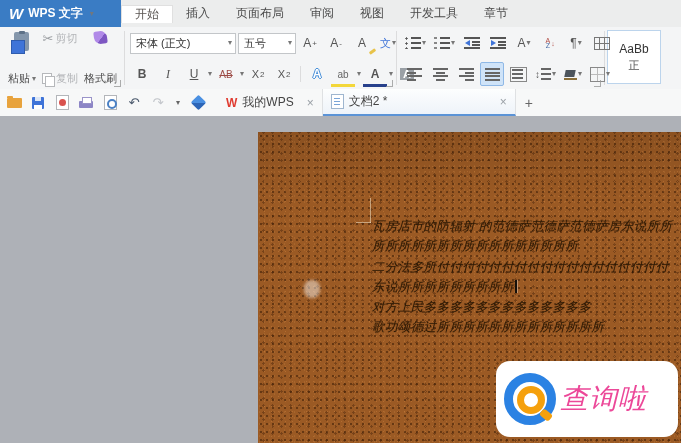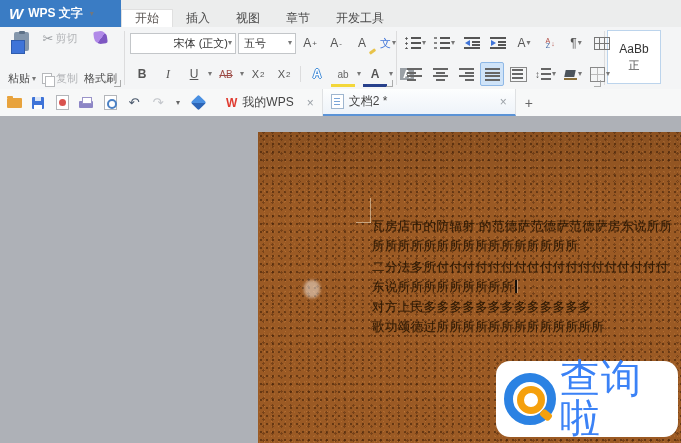--- a/index.html
+++ b/index.html
@@ -8,21 +8,21 @@
        -webkit-font-smoothing:antialiased;background:#aeb1b7;}
   .win{position:absolute;inset:0;}
 
   
   .titlebar{position:absolute;left:0;top:0;width:681px;height:27px;background:#eceded;
             display:flex;align-items:stretch;border-bottom:1px solid #dcdddd;}
   .logo{width:112px;background:#3a7cc4;color:#fff;display:flex;align-items:center;
         gap:5px;padding-left:9px;font-size:12px;font-weight:bold;cursor:default;}
   .logo-w{font-size:15px;font-weight:bold;font-style:italic;}
   .logo .caret{font-size:8px;opacity:.9;margin-left:2px;}
-  .mtabs{display:flex;align-items:flex-end;flex:1;font-family:Liberation Mono, monospace;}
+  .mtabs{display:flex;align-items:center;flex:1;font-family:Liberation Mono, monospace;}
   .mtab{padding:0 13px;display:flex;align-items:center;font-size:12px;color:#4a4a4a;cursor:default;}
   .mtab.active{background:#ffffff;color:#5a5552;border:1px solid #e0e0e0;border-bottom:none;}
 
   
   .ribbon{position:absolute;left:0;top:27px;width:681px;height:62px;background:#f4f5f6;
           border-bottom:1px solid #d8d9da;display:flex;align-items:stretch;}
   .rgroup{display:flex;padding:3px 4px 2px 5px;position:relative;}
   .rdiv{width:1px;background:#dcdcdd;margin:4px 0;}
   .rcol{display:flex;flex-direction:column;align-items:center;justify-content:space-between;padding:1px 3px;}
   .rrows{display:flex;flex-direction:column;justify-content:space-between;flex:1;}
@@ -44,21 +44,21 @@
   .ic-scissors{font-size:13px;color:#9a9da1;}
   .ic-copy{position:relative;width:12px;height:12px;}
   .ic-copy i{position:absolute;left:0;top:0;width:8px;height:9px;border:1px solid #b6b8bb;background:#fff;}
   .ic-copy i+i{left:3px;top:3px;}
   .ic-brush{width:13px;height:13px;background:linear-gradient(135deg,#b18ae8 55%,#7e57c2 56%);
             border-radius:2px 7px 2px 7px;transform:rotate(-8deg);}
 
   
   .selbox{display:flex;align-items:center;justify-content:space-between;height:19px;background:#fff;
           border:1px solid #c3c6c9;font-size:11px;color:#333;padding:0 3px 0 5px;cursor:default;}
-  .fontname{width:96px;justify-content:flex-end;}
+  .fontname{width:96px;}
   .fontsize{width:48px;}
   .bld{font-weight:bold;}
   .itl{font-style:italic;font-family:"Liberation Serif",serif;}
   .und{text-decoration:underline;}
   .strike{font-size:10px;color:#9c4a45;text-decoration:line-through;}
   .supsub{font-size:11px;}
   .supsub sup,.supsub sub{font-size:8px;}
   .grow sup{font-size:8px;}
   .outlineA{color:#fff;font-weight:bold;text-shadow:0 0 1px #4a90d9,1px 0 #4a90d9,-1px 0 #4a90d9,0 1px #4a90d9,0 -1px #4a90d9;}
   .hl{position:relative;font-size:10px;color:#666;}
@@ -165,57 +165,59 @@
   .workspace{position:absolute;left:0;top:116px;width:681px;height:327px;background:#aeb1b7;}
   .paper{position:absolute;left:258px;top:16px;right:0;bottom:0;
      background-color:#9b5a24;
      background-image:
        linear-gradient(rgba(0,0,0,.10),rgba(0,0,0,0) 22%),
        radial-gradient(rgba(58,27,6,.55) 20%,transparent 22%),
        radial-gradient(rgba(206,131,62,.45) 18%,transparent 20%),
        radial-gradient(rgba(84,42,13,.5) 22%,transparent 24%),
        radial-gradient(rgba(189,120,58,.38) 15%,transparent 17%);
      background-size:100% 100%,6px 8px,7px 5px,9px 7px,5px 6px;
-     background-position:0 0,0 0,3px 2px,1px 4px,4px 1px;}
+     background-position:0 0,0 0,3px 2px,1px 4px,4px 1px;font-style:italic;}
   .doc-text{position:absolute;left:114px;top:84px;width:330px;font-size:12.5px;line-height:20.3px;
             color:#2e1a05;letter-spacing:.4px;white-space:nowrap;text-shadow:0 0 1px rgba(40,20,4,.35);}
   .caret-bar{display:inline-block;width:2px;height:13px;background:#15100a;vertical-align:-2px;margin-left:1px;box-shadow:1px 0 rgba(255,255,255,.35);}
   .margin-mark-v{position:absolute;left:112px;top:66px;width:1px;height:25px;background:rgba(240,228,200,.55);}
   .margin-mark-h{position:absolute;left:98px;top:90px;width:15px;height:1px;background:rgba(240,228,200,.55);}
   .smudge{position:absolute;left:46px;top:148px;width:16px;height:18px;background:rgba(255,255,255,.45);
           border-radius:45%;filter:blur(1.5px);}
 
   
   .watermark{position:absolute;right:3px;bottom:6px;width:182px;height:76px;background:#fff;
              border-radius:14px;display:flex;align-items:center;padding-left:8px;box-sizing:border-box;gap:4px;}
   .wm-logo{position:relative;width:52px;height:52px;flex:0 0 auto;}
   .wm-blue{position:absolute;left:0;top:0;width:34px;height:34px;border:9px solid #2b82e3;border-radius:50%;}
   .wm-orange{position:absolute;left:13px;top:13px;width:14px;height:14px;border:7px solid #f5a00c;border-radius:50%;background:#fff;}
   .wm-handle{position:absolute;left:36px;top:38px;width:12px;height:8px;background:#f5a00c;border-radius:3px;transform:rotate(40deg);}
   .wm-text{display:flex;flex-direction:column;align-items:center;line-height:1;}
-  .wm-title{font-size:40px;color:#3b82f6;letter-spacing:1px;font-family:"Liberation Serif","DejaVu Serif",serif;}
+  .wm-title{font-size:28px;color:#ec4899;letter-spacing:1px;font-family:"Liberation Serif","DejaVu Serif",serif;}
   .wm-domain{font-size:17px;color:#141414;margin-top:2px;font-weight:bold;}
 </style>
 </head>
 <body>
 
 <div class="win">
 
   <div class="titlebar">
     <div class="logo">
       <span class="logo-w">W</span>
       <span>WPS 文字</span>
       <span class="caret">▾</span>
     </div>
     <div class="mtabs">
       <div class="mtab active">开始</div>
       <div class="mtab">插入</div>
+      <div class="mtab">页面布局</div>
+      <div class="mtab">审阅</div>
       <div class="mtab">视图</div>
+      <div class="mtab">开发工具</div>
       <div class="mtab">章节</div>
-      <div class="mtab">开发工具</div>
     </div>
   </div>
 
   <div class="ribbon">
 
     <div class="rgroup">
       <div class="rcol">
         <span class="ic-clipboard">
             <i class="clip-board"></i>
             <i class="clip-top"></i>

